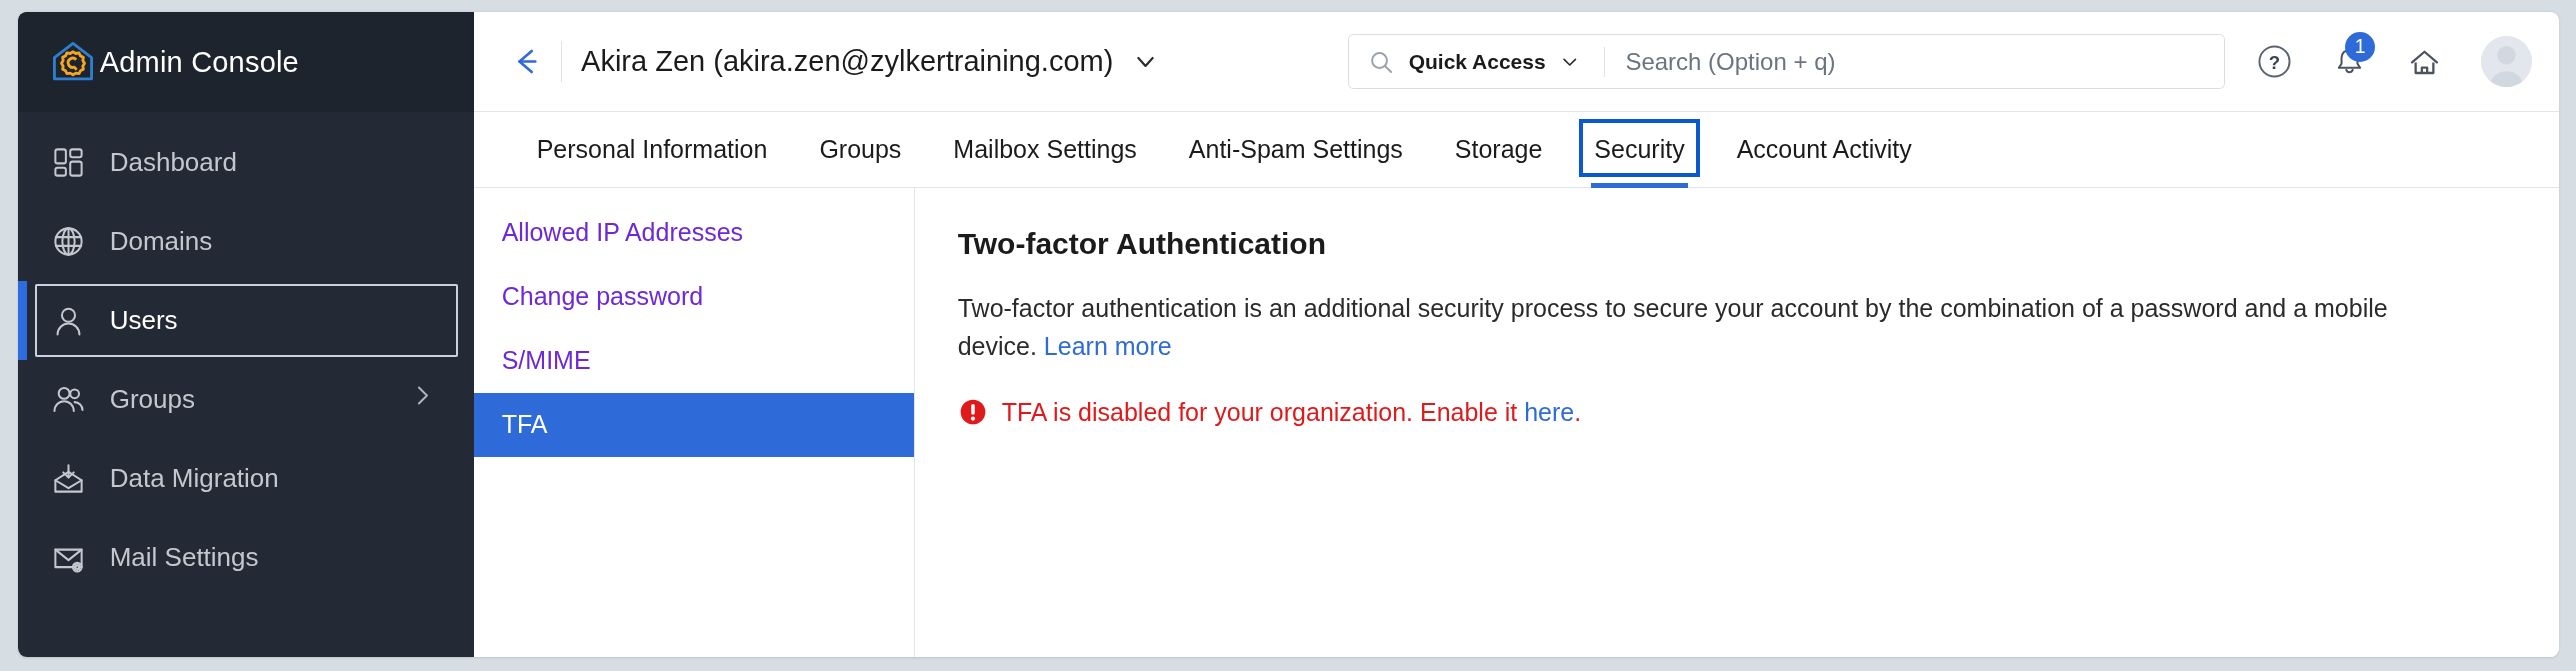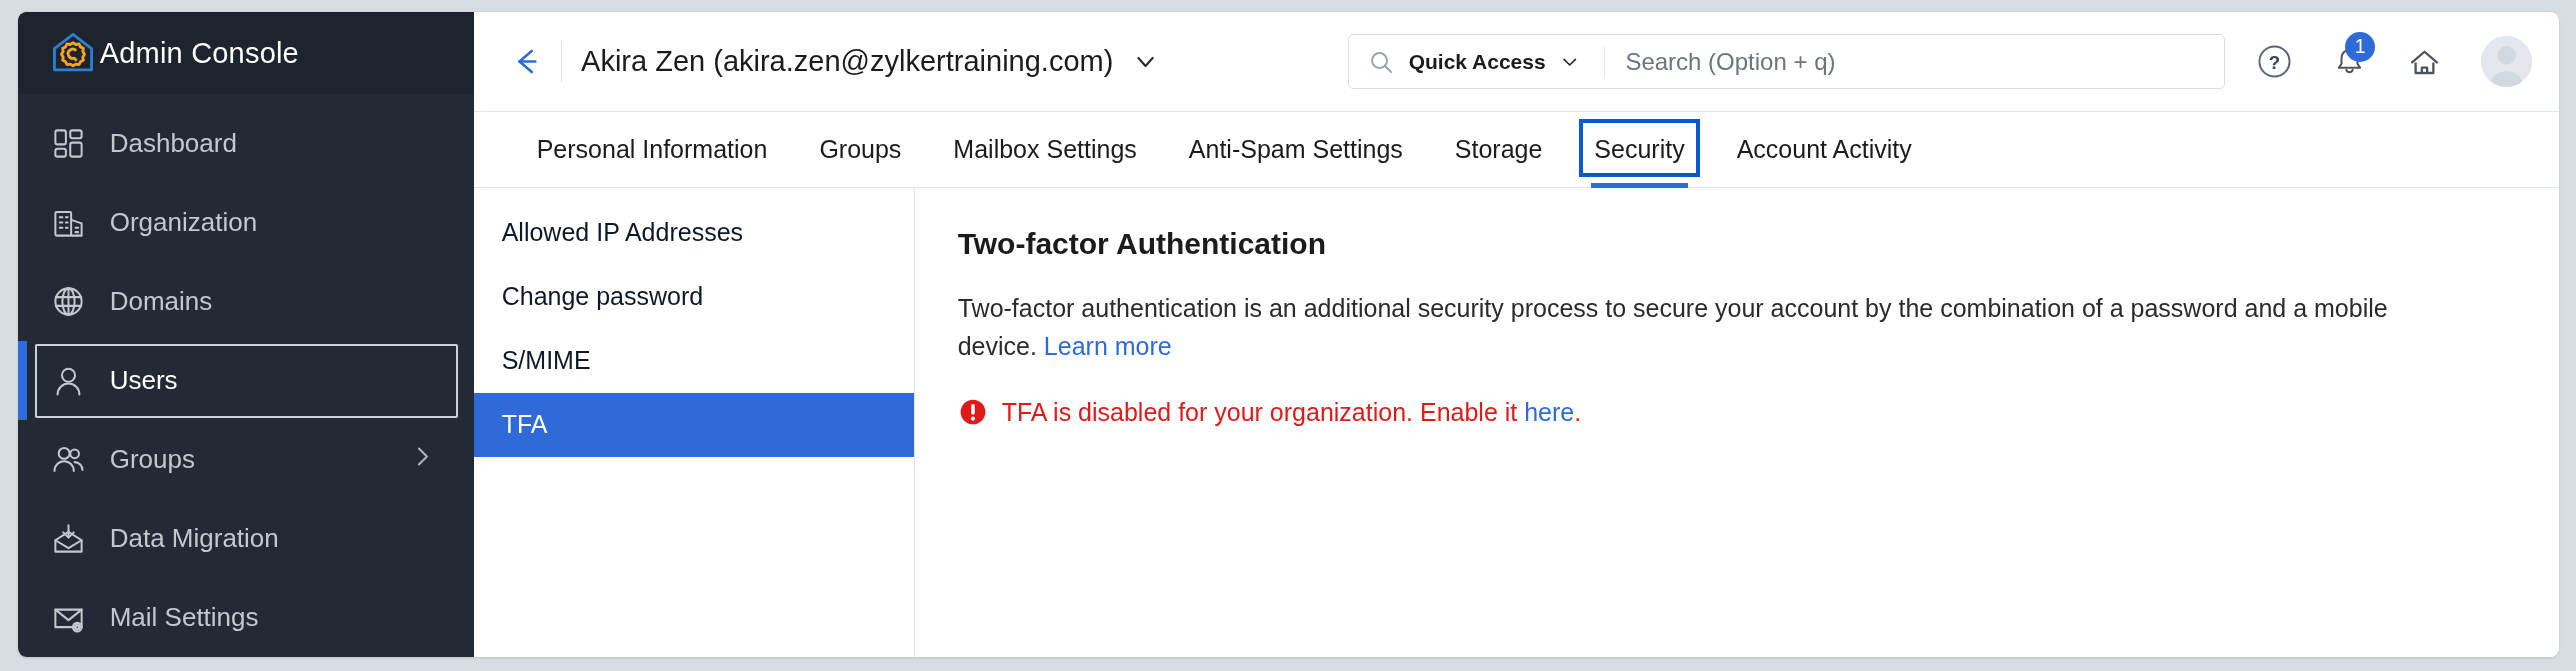--- a/index.html
+++ b/index.html
@@ -191,21 +191,21 @@
     border-right: 0.9px solid #e2e6ea;
     padding-top: 12.4px;
     background: #ffffff;
   }
   .subnav-item {
     height: 64px;
     display: flex;
     align-items: center;
     padding-left: 28px;
     font-size: 25px;
-    color: #0f172a;
+    color: #6d28d9;
     cursor: pointer;
   }
   .subnav-item.active { background: #2f6ad9; color: #ffffff; }
 
   .content { flex: 1 1 auto; padding: 39px 0 0 43px; min-width: 0; }
   .content-title {
     font-size: 30px;
     font-weight: 700;
     color: #1b1b1b;
     margin-bottom: 28px;
@@ -246,31 +246,20 @@
           <div class="nav-item">
             <span class="nav-icon">
               <svg viewBox="0 0 40 40" width="35" height="35" fill="none" stroke="#c3c8cf" stroke-width="2.3" stroke-linecap="round" stroke-linejoin="round">
                 <rect x="5" y="5" width="12" height="16" rx="2.5"></rect>
                 <rect x="22" y="5" width="13" height="9" rx="2.5"></rect>
                 <rect x="5" y="26" width="12" height="9" rx="2.5"></rect>
                 <rect x="22" y="19" width="13" height="16" rx="2.5"></rect>
               </svg>
             </span>
             <span class="nav-label">Dashboard</span>
-          </div>
-          <div class="nav-item">
-            <span class="nav-icon">
-              <svg viewBox="0 0 40 40" width="35" height="35" fill="none" stroke="#c3c8cf" stroke-width="2.3" stroke-linecap="round" stroke-linejoin="round">
-                <rect x="5" y="8" width="18" height="27" rx="1.5"></rect>
-                <path d="M23 17 L35 21 V35 H23"></path>
-                <path d="M10 14h3M17 14h2M10 20h3M17 20h2M10 26h3M17 26h2"></path>
-                <path d="M28 26h3M28 31h3"></path>
-              </svg>
-            </span>
-            <span class="nav-label">Organization</span>
           </div>
           <div class="nav-item">
             <span class="nav-icon">
               <svg viewBox="0 0 40 40" width="35" height="35" fill="none" stroke="#c3c8cf" stroke-width="2.3" stroke-linecap="round" stroke-linejoin="round">
                 <circle cx="20" cy="20" r="15"></circle>
                 <ellipse cx="20" cy="20" rx="7" ry="15"></ellipse>
                 <path d="M5.5 15 H34.5 M5.5 25 H34.5 M20 5 V35"></path>
               </svg>
             </span>
             <span class="nav-label">Domains</span>

